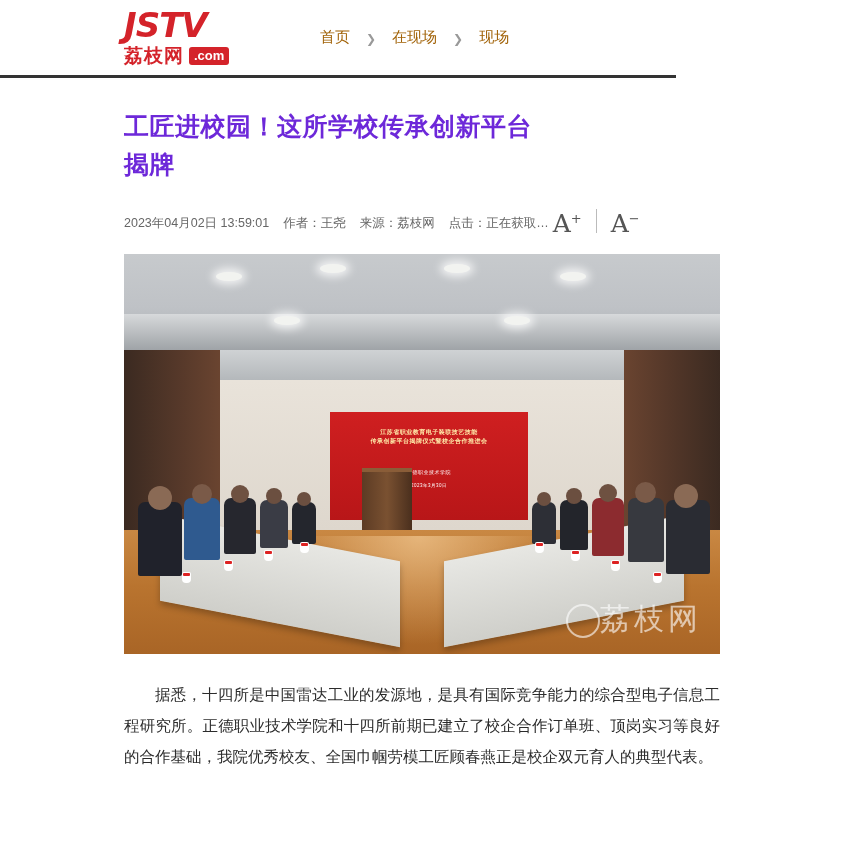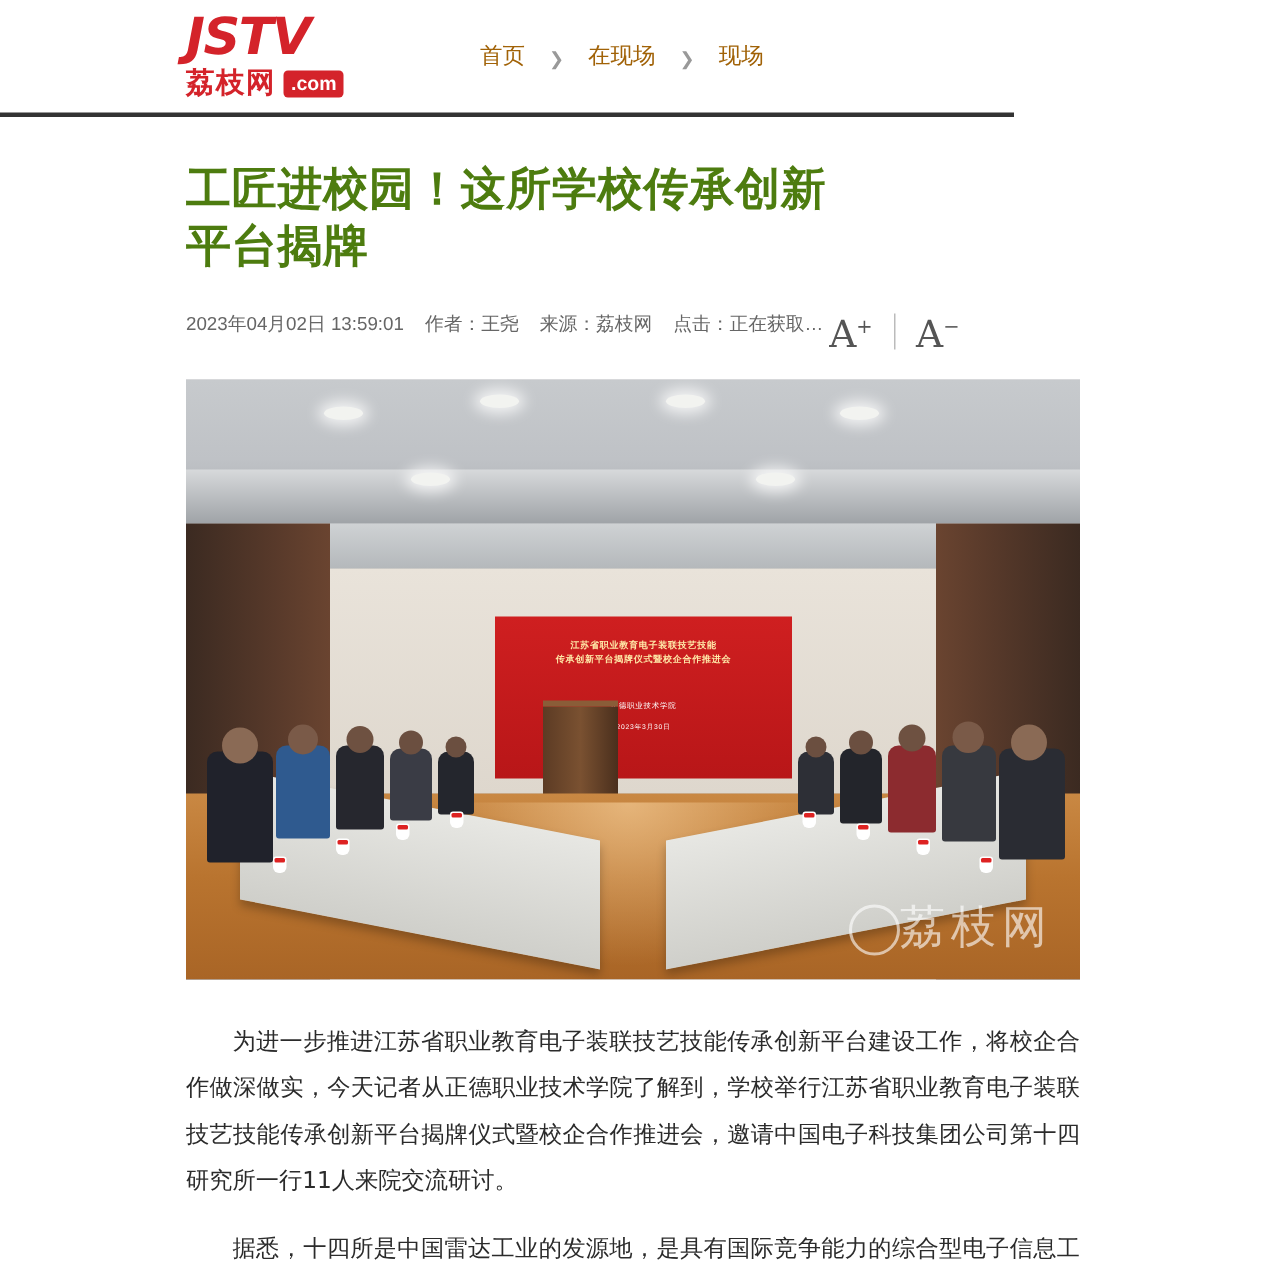--- a/index.html
+++ b/index.html
@@ -88,30 +88,30 @@
     transform: translateY(1px);
   }
 
   
   .article {
     padding: 0 124px;
     box-sizing: border-box;
   }
   .article-title {
     font-family: "DejaVu Sans", sans-serif;
-    font-size: 30px;
+    font-size: 25px;
     font-weight: bold;
-    color: #4d7c0f;
+    color: #6d28d9;
     margin: 30px 0 12px 0;
     line-height: 38px;
     letter-spacing: 0.5px;
   }
   .meta-row {
     display: flex;
-    align-items: center;
+    align-items: flex-end;
     justify-content: space-between;
     margin-top: 18px;
   }
   .meta-info {
     font-size: 12.5px;
     color: #666;
     display: flex;
     align-items: center;
     flex-wrap: nowrap;
     white-space: nowrap;
@@ -400,18 +400,17 @@
       <div class="cup" style="right:58px; top:318px;"></div>
       <div class="cup" style="right:100px; top:306px;"></div>
       <div class="cup" style="right:140px; top:296px;"></div>
       <div class="cup" style="right:176px; top:288px;"></div>
 
       <div class="wm-logo"></div>
       <div class="watermark">荔枝网</div>
     </div>
 
     <div class="body-text">
-      <p>为进一步推进江苏省职业教育电子装联技艺技能传承创新平台建设工作，将校企合作做深做实，今天记者从正德职业技术学院了解到，学校举行江苏省职业教育电子装联技艺技能传承创新平台揭牌仪式暨校企合作推进会，邀请中国电子科技集团公司第十四研究所一行11人来院交流研讨。</p>
       <p>据悉，十四所是中国雷达工业的发源地，是具有国际竞争能力的综合型电子信息工程研究所。正德职业技术学院和十四所前期已建立了校企合作订单班、顶岗实习等良好的合作基础，我院优秀校友、全国巾帼劳模工匠顾春燕正是校企双元育人的典型代表。</p>
     </div>
 
   </div>
 </div>
 
 </body></html>

